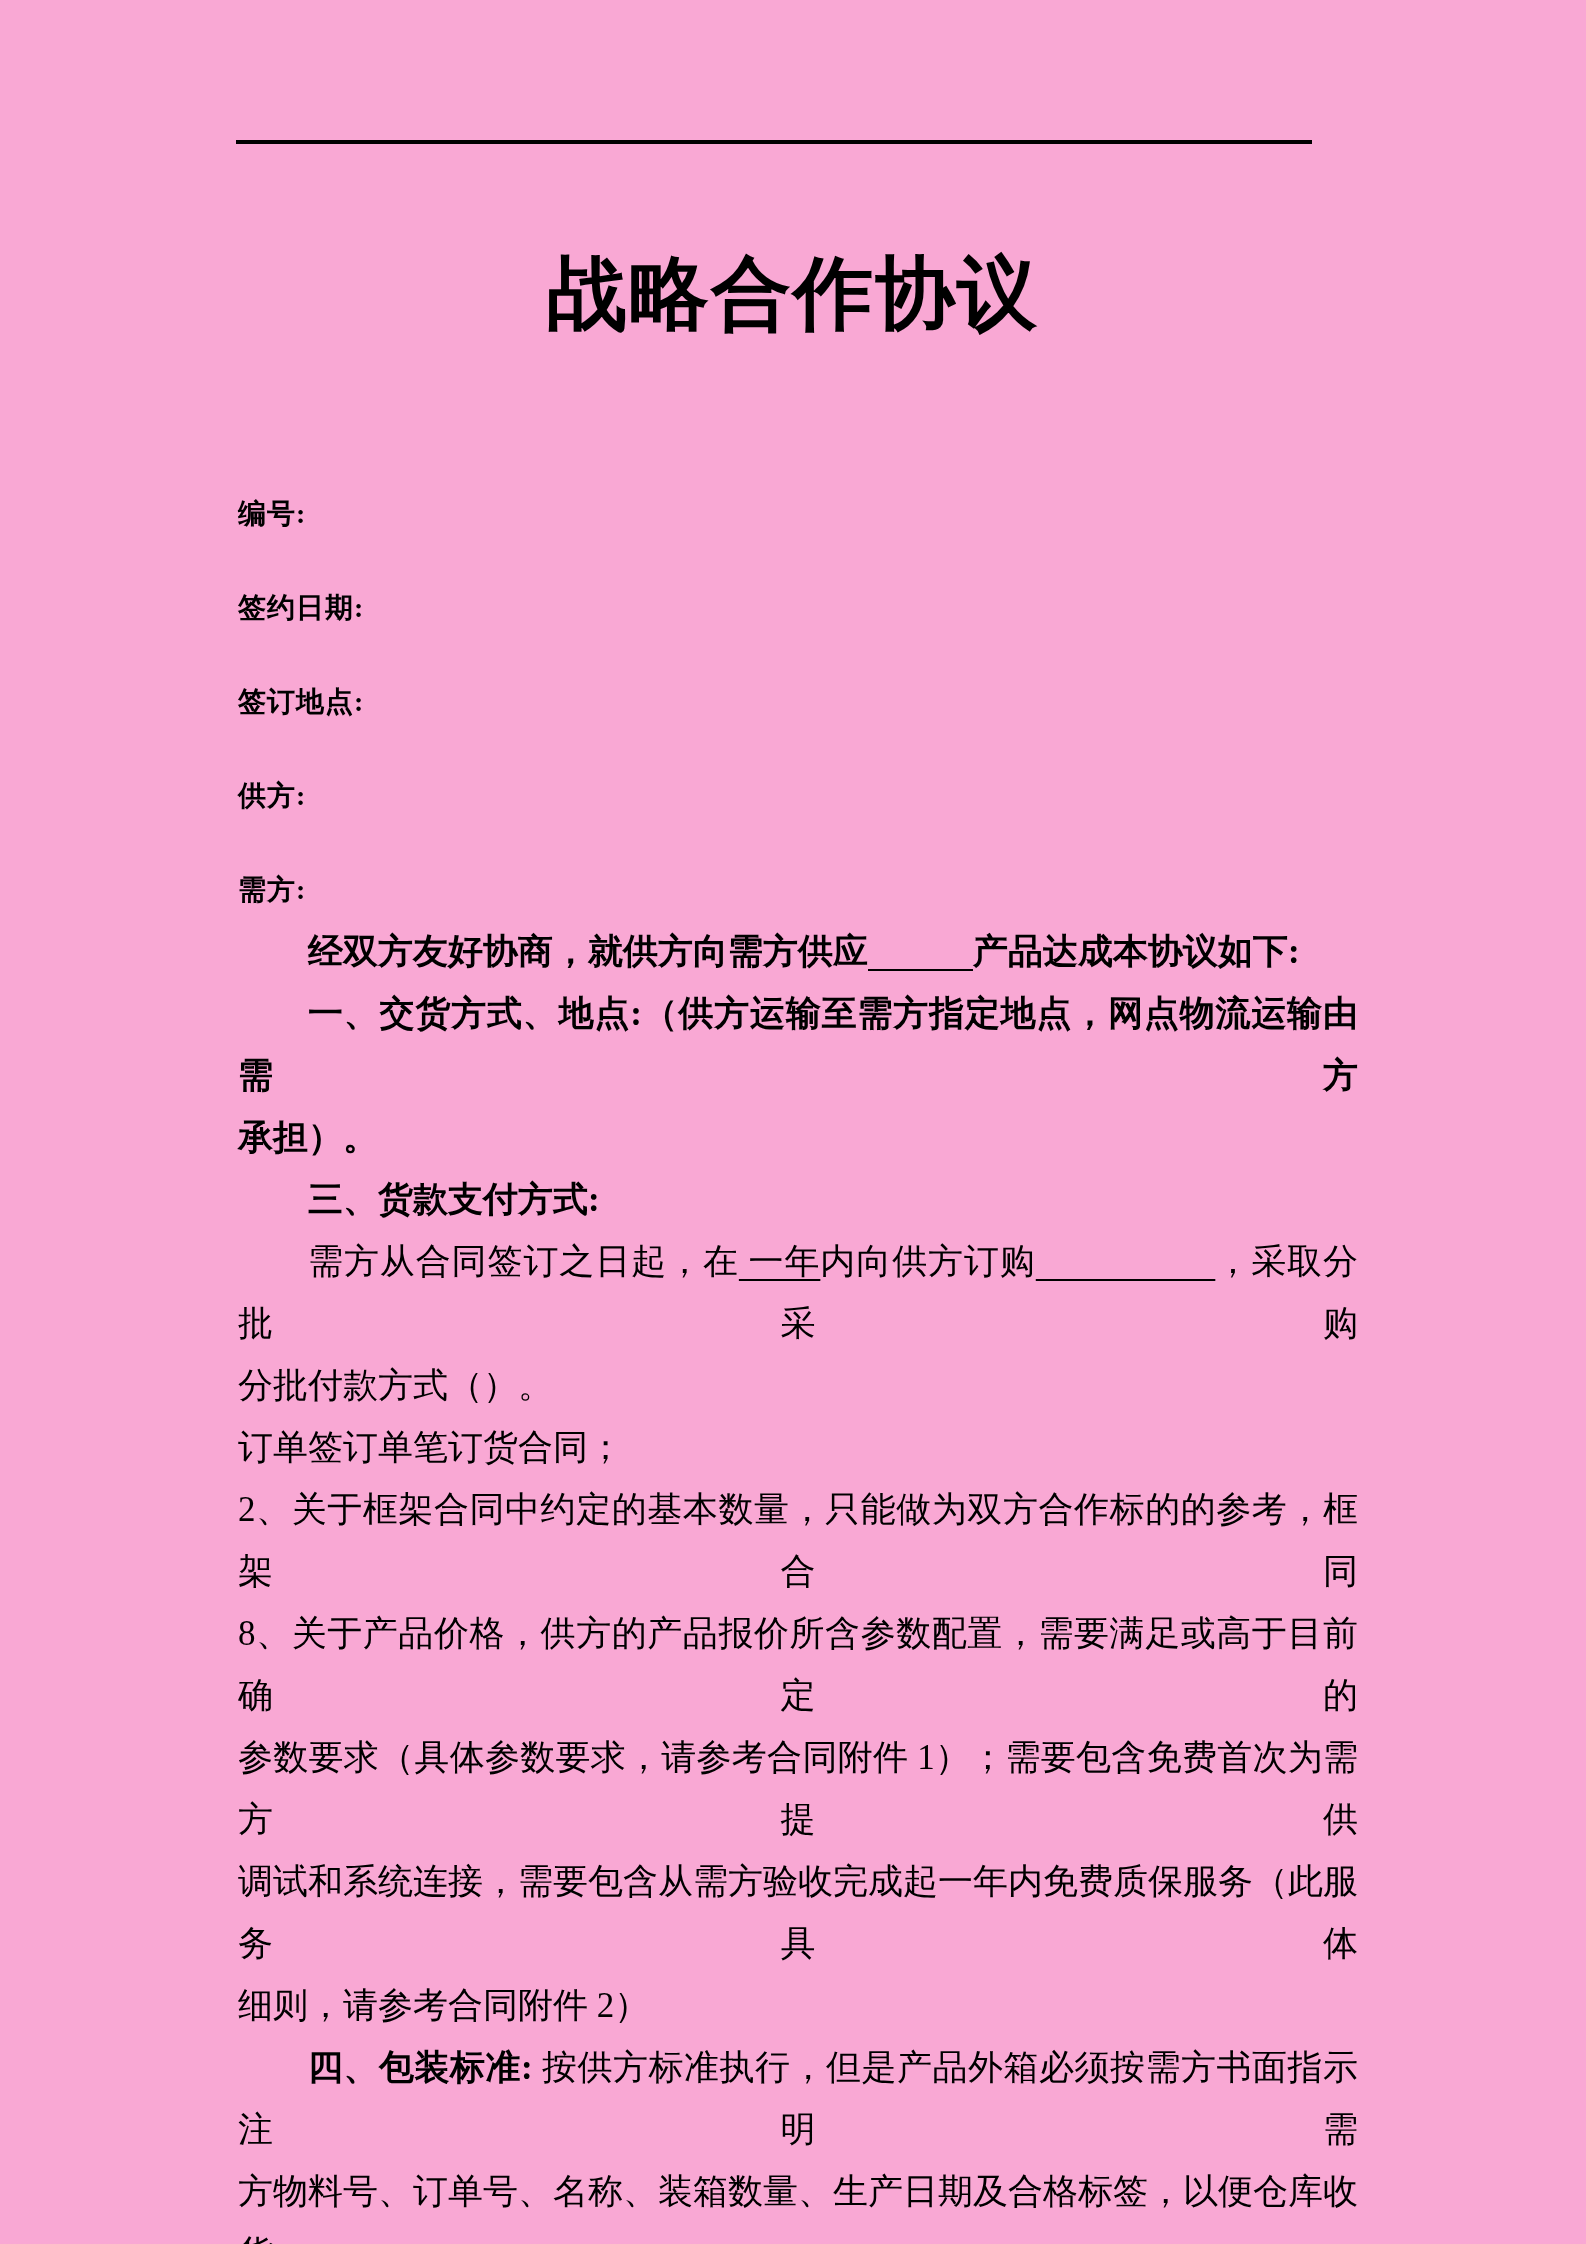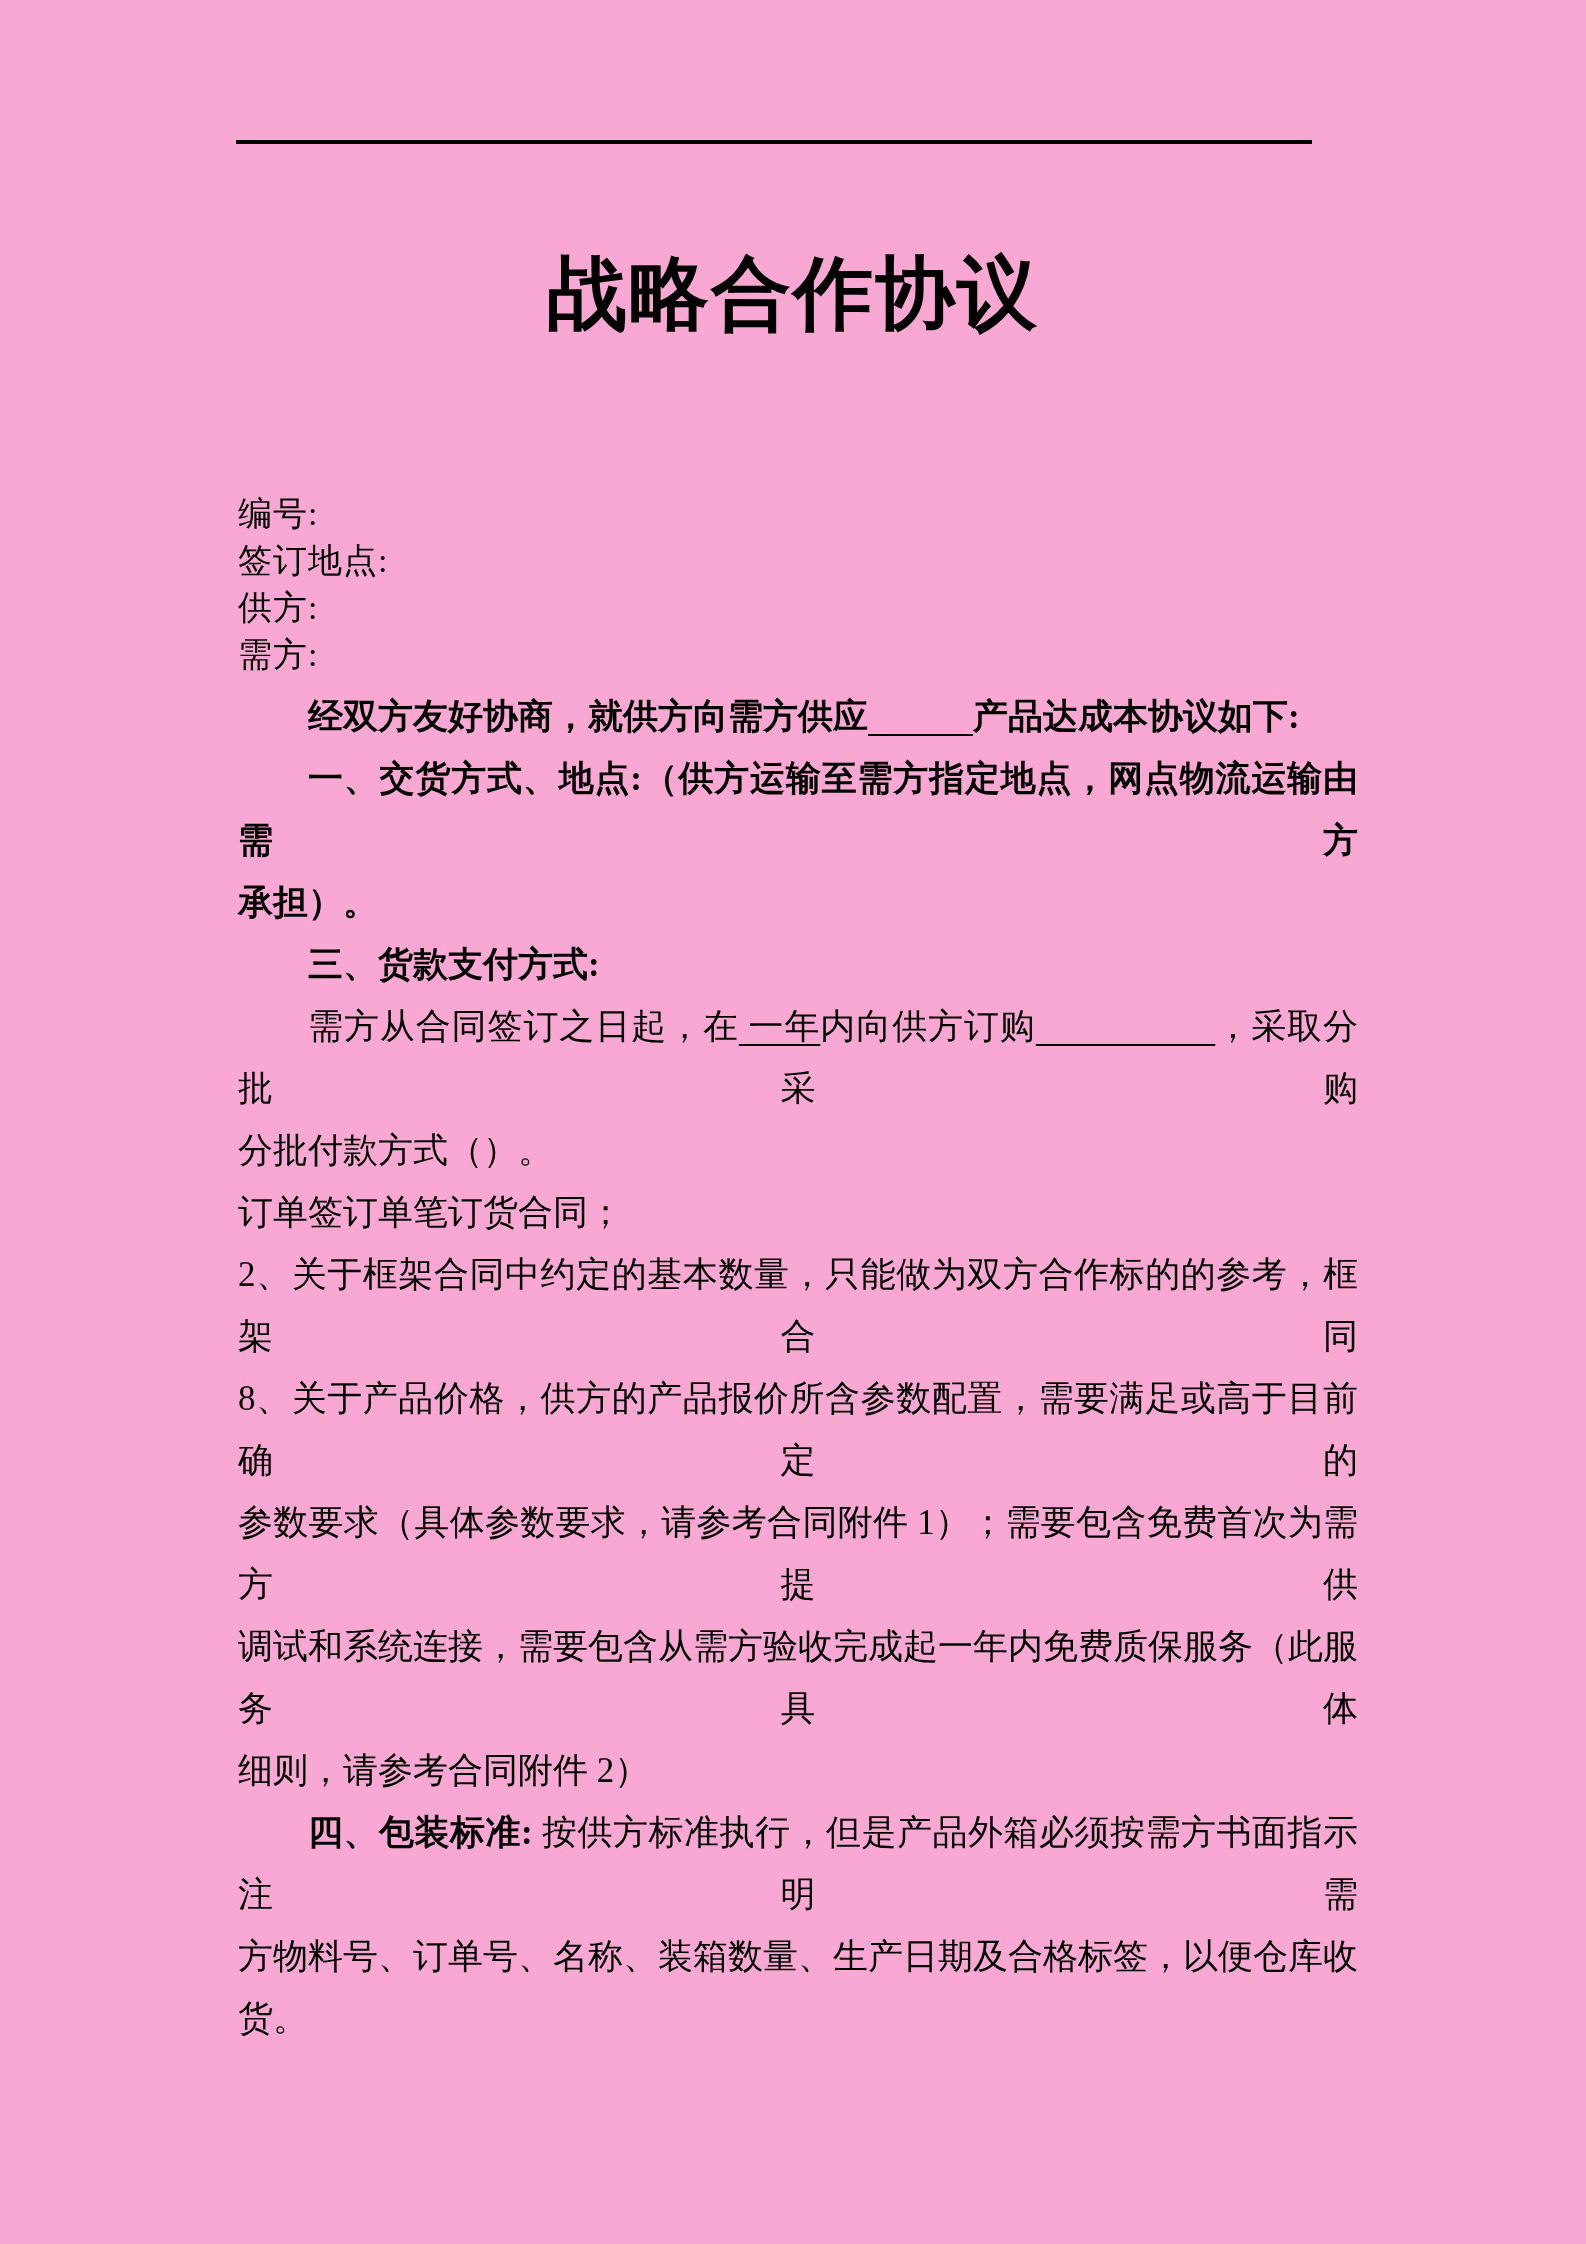--- a/index.html
+++ b/index.html
@@ -27,24 +27,25 @@
     font-size: 80px;
     line-height: 92px;
     font-weight: bold;
     text-align: center;
     letter-spacing: 2px;
   }
   .fields {
     margin: 150px 228px 0 238px;
   }
   .field {
-    font-size: 34px;
-    font-weight: normal;
+    font-size: 28px;
+    font-weight: bold;
     line-height: 47px;
     letter-spacing: 1px;
+    margin-top: 47px;
   }
   .content {
     margin: 8px 228px 0 238px; 
   }
   .line {
     font-size: 35px;
     line-height: 62px;
     white-space: pre-wrap;
   }
   .line.indent { text-indent: 70px; }
@@ -60,20 +61,21 @@
   }
 </style>
 </head>
 <body>
 
 <div class="page">
   <div class="header-rule"></div>
   <h1 class="title">战略合作协议</h1>
   <div class="fields" id="fields">
       <div class="field">编号:</div>
+      <div class="field">签约日期:</div>
       <div class="field">签订地点:</div>
       <div class="field">供方:</div>
       <div class="field">需方:</div>
     </div>
   <div class="content" id="content">
       <div class="line indent"><span class="b">经双方友好协商，就供方向需方供应</span><span class="b u">　　　</span><span class="b">产品达成本协议如下:</span></div>
       <div class="line indent jl"><span class="b">一、交货方式、地点:（供方运输至需方指定地点，网点物流运输由需方</span></div>
       <div class="line"><span class="b">承担）。</span></div>
       <div class="line indent"><span class="b">三、货款支付方式:</span></div>
       <div class="line indent jl"><span class="">需方从合同签订之日起，在</span><span class="u"> 一年</span><span class="">内向供方订购</span><span class="u">　　　　　</span><span class="">，采取分批采购</span></div>

